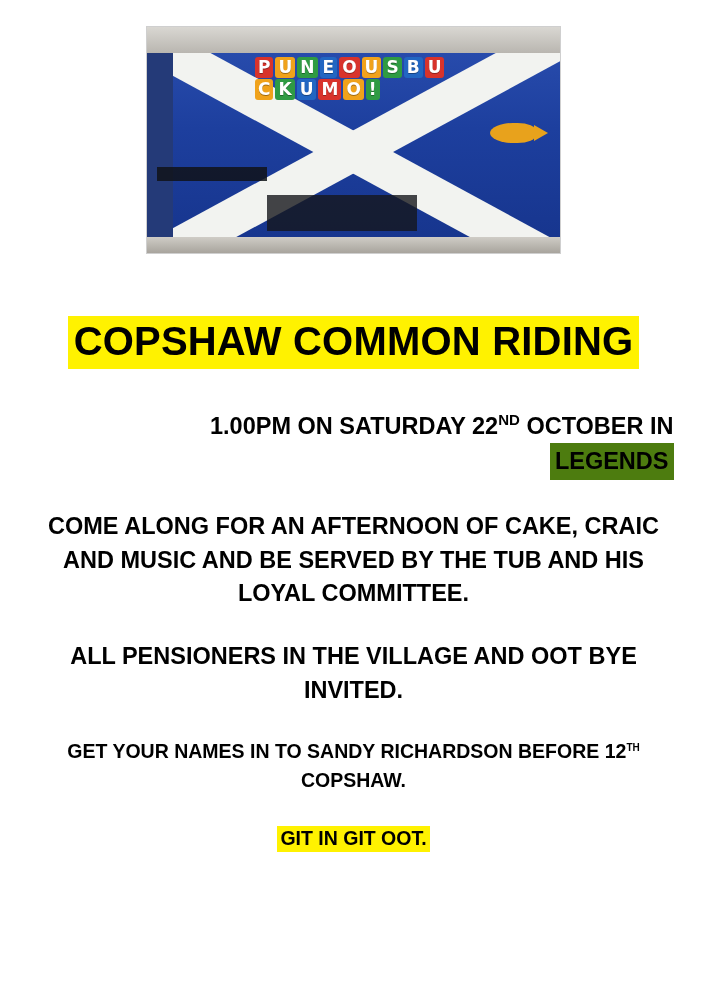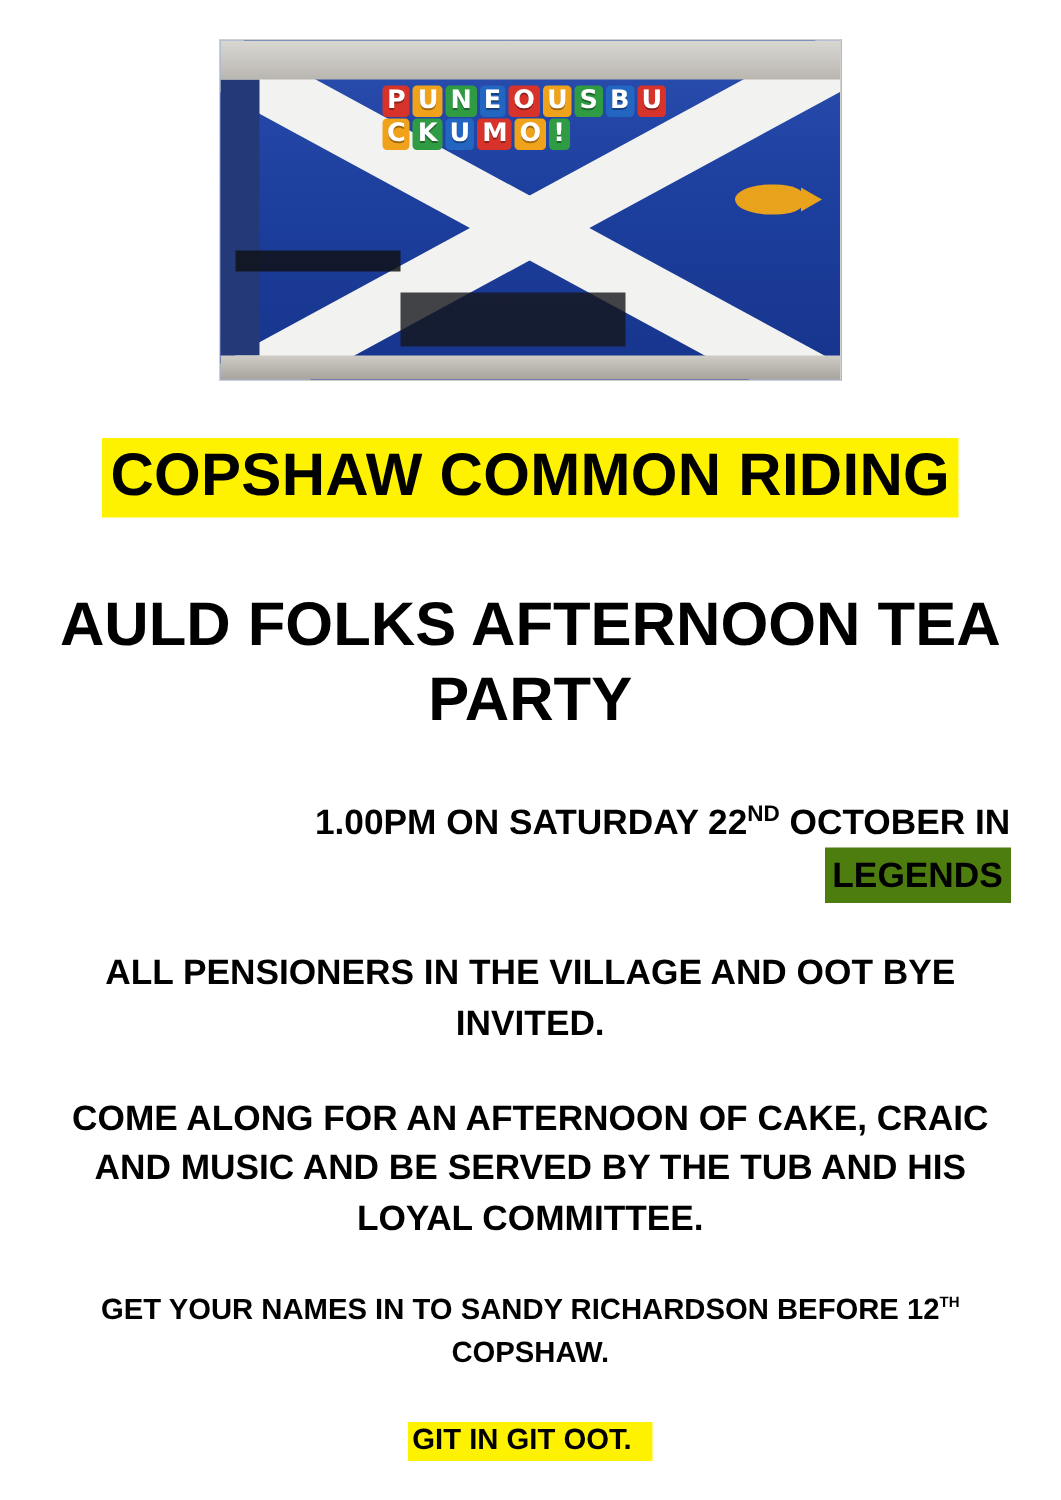--- a/index.html
+++ b/index.html
@@ -141,20 +141,21 @@
     text-align: center;
   }
   .title-band .hl {
     background: #fff200;
     font-size: 40px;
     font-weight: bold;
     letter-spacing: .2px;
     padding: 2px 6px 4px 6px;
     display: inline-block;
     line-height: 1.18;
+    margin-top: 24px;
   }
 
   .subtitle {
     margin: 46px auto 0 auto;
     width: 640px;
     text-align: center;
     font-size: 41px;
     font-weight: bold;
     line-height: 1.22;
   }
@@ -199,21 +200,21 @@
 
   .footer-line {
     margin: 30px auto 0 auto;
     width: 640px;
     text-align: center;
   }
   .footer-line .hl {
     background: #fff200;
     font-size: 19.5px;
     font-weight: bold;
-    padding: 1px 14px 2px 3px;
+    padding: 1px 3px 2px 3px;
     display: inline-block;
   }
 </style>
 </head>
 <body>
 
 <div class="poster">
 
   <div class="photo-wrap">
     <div class="flag"></div>
@@ -240,31 +241,30 @@
       <span style="background:#2f9b43">!</span>
     </div>
     <div class="photo-top-strip"></div>
     <div class="photo-bottom-strip"></div>
   </div>
 
   <div class="title-band">
     <span class="hl">COPSHAW COMMON RIDING</span>
   </div>
 
-  <div class="subtitle">AULD FOLKS AFTERNOON TEA PARTY</div>
 
   <div class="when">
     <span>1.00PM ON SATURDAY 22</span><sup>ND</sup><span> OCTOBER IN</span>
     <br>
     <span class="venue-hl">LEGENDS</span>
   </div>
 
+  <div class="para">COME ALONG FOR AN AFTERNOON OF CAKE, CRAIC AND MUSIC AND BE SERVED BY THE TUB AND HIS LOYAL COMMITTEE.</div>
+
   <div class="para narrow">ALL PENSIONERS IN THE VILLAGE AND OOT BYE INVITED.</div>
-
-  <div class="para">COME ALONG FOR AN AFTERNOON OF CAKE, CRAIC AND MUSIC AND BE SERVED BY THE TUB AND HIS LOYAL COMMITTEE.</div>
 
   <div class="small-para">
     <span>GET YOUR NAMES IN TO SANDY RICHARDSON BEFORE 12</span><sup>TH</sup><span> COPSHAW.</span>
   </div>
 
   <div class="footer-line">
     <span class="hl">GIT IN GIT OOT.</span>
   </div>
 
 </div>

